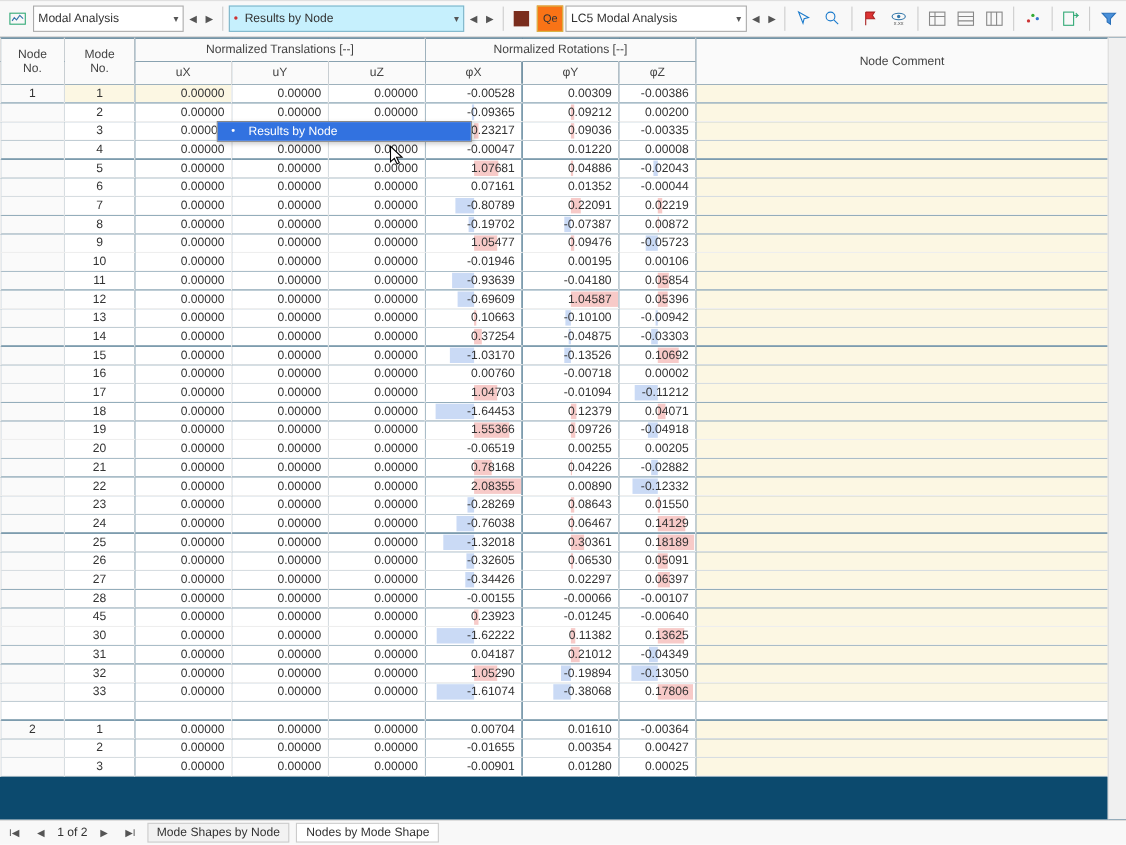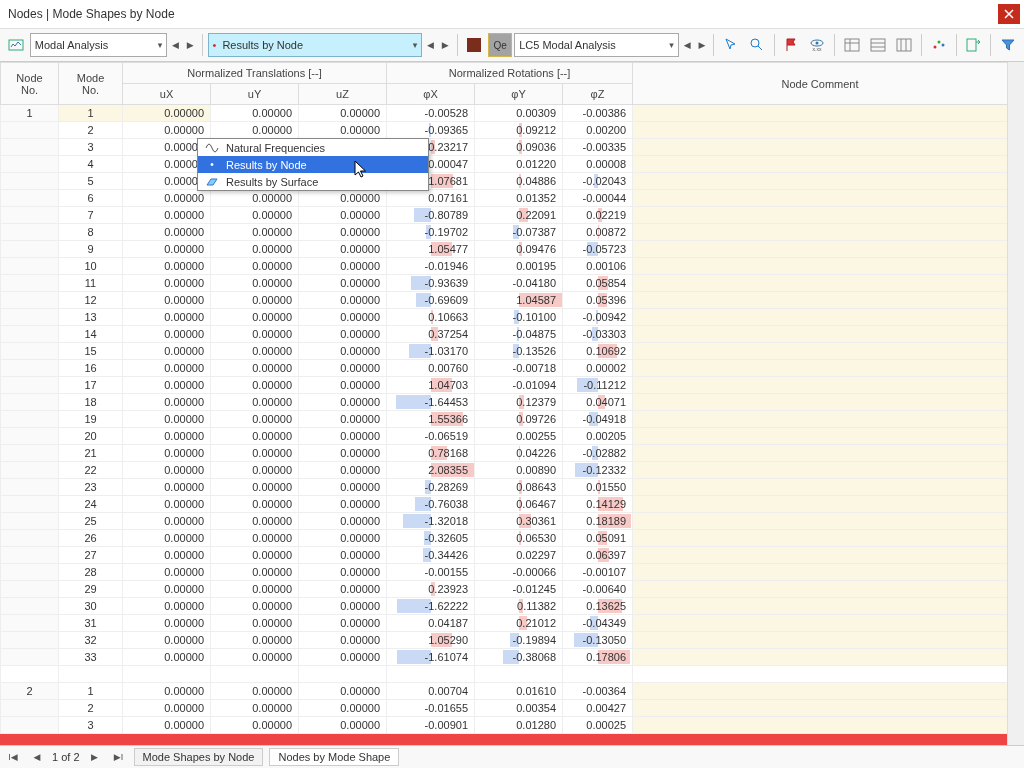--- a/index.html
+++ b/index.html
@@ -10,21 +10,21 @@
 .menubar{height:20px;display:flex;align-items:center;padding:0 4px;gap:0}
 .menubar .mitem{padding:2px 7px;cursor:pointer}
 .toolbar{height:28px;display:flex;align-items:center;padding:2px 4px;gap:2px;border-top:1px solid #e0e0e0;border-bottom:1px solid #ccc;background:#f8f8f8}
 .tb-combo{height:22px;border:1px solid #aaa;background:#fff;display:flex;align-items:center;padding:0 4px;font-size:11px;position:relative}
 .tb-combo.blue{background:#c6f0fd;border-color:#7eb4c8}
 .tb-combo .caret{margin-left:auto;font-size:9px;color:#555}
 .tb-sep{width:1px;height:22px;background:#ccc;margin:0 3px}
 .tb-btn{width:24px;height:22px;display:flex;align-items:center;justify-content:center;border:1px solid transparent;cursor:pointer}
 .nav-arrow{width:14px;height:22px;display:flex;align-items:center;justify-content:center;font-size:9px;color:#555;cursor:pointer}
 .ico{width:16px;height:16px;display:inline-block}
-.table-area{flex:1;overflow:hidden;position:relative;background:#ef4444}
+.table-area{flex:1;overflow:hidden;position:relative;background:#0c4a6e}
 .grid{border-collapse:collapse;width:100%;table-layout:fixed;font-size:11px}
 .grid th{background:#fafafa;border:1px solid #ddd;font-weight:400;padding:2px 4px;height:16px;position:sticky;top:0;color:#444}
 .grid th.group{border-bottom:none}
 .grid td{border:1px solid #eee;padding:0 6px;height:16px;text-align:right;background:#fff;white-space:nowrap;overflow:hidden}
 .grid td.ctr{text-align:center}
 .grid td.sel{background:#fcf7e3}
 .grid td.cmt{background:#fcf7e3;text-align:left}
 .cell-bar{position:relative}
 .cell-bar .bar{position:absolute;top:1px;bottom:1px;opacity:.6}
 .cell-bar .bar.pos{background:#f2a7a4;left:50%}
@@ -40,28 +40,20 @@
 .dropdown .dd-item.sel{background:#3272e0;color:#fff}
 .dropdown .dd-ico{width:16px;height:14px;display:flex;align-items:center;justify-content:center;font-size:10px}
 .cursor-arrow{position:absolute;left:354px;top:98px;z-index:20;pointer-events:none}
 .tiny-ico{width:16px;height:16px}
 svg{display:block}
 </style>
 </head>
 <body>
 
 <div class="window">
-  <div class="titlebar">
-    <span class="title">Nodes | Mode Shapes by Node</span>
-    <div class="close-btn">
-      <svg class="tiny-ico" viewBox="0 0 16 16">
-          <path d="M4 4l8 8M12 4l-8 8" stroke="#fff" stroke-width="1.5"></path>
-        </svg>
-    </div>
-  </div>
 
 
   <div class="toolbar">
     <span class="tb-btn">
         <svg class="ico" viewBox="0 0 16 16">
           <rect x="1" y="3" width="14" height="10" fill="none" stroke="#3a7" stroke-width="1"></rect>
           <path d="M3 10l2-3 2 2 3-4 3 3" stroke="#37a" fill="none"></path>
         </svg>
       </span>
     <div class="tb-combo" style="width:140px">
@@ -77,21 +69,21 @@
       <span>Results by Node</span>
       <span class="caret">▾</span>
     </div>
     <span class="nav-arrow">◀</span>
     <span class="nav-arrow">▶</span>
     <span class="tb-sep"></span>
 
     <span class="tb-btn">
         <span style="width:14px;height:14px;background:#7a2d1d;display:block"></span>
       </span>
-    <span class="tb-btn" style="background:#a3a3a3;border-color:#d6b64a;font-size:10px">Qe</span>
+    <span class="tb-btn" style="background:#f97316;border-color:#d6b64a;font-size:10px">Qe</span>
     <div class="tb-combo" style="width:170px">
       <span>LC5  Modal Analysis</span>
       <span class="caret">▾</span>
     </div>
     <span class="nav-arrow">◀</span>
     <span class="nav-arrow">▶</span>
     <span class="tb-sep"></span>
 
     <span class="tb-btn">
         <svg class="ico" viewBox="0 0 16 16">
@@ -523,21 +515,21 @@
             <td>0.00000</td>
             <td>0.00000</td>
             <td class="cell-bar"><span class="txt">-0.00155</span></td>
             <td class="cell-bar"><span class="txt">-0.00066</span></td>
             <td class="cell-bar"><span class="txt">-0.00107</span></td>
             <td class="cmt"></td>
             <td style="background: rgb(240, 240, 240); padding: 0px;"></td>
           </tr>
           <tr>
             <td class="ctr" style="background: rgb(250, 250, 250);"></td>
-            <td class="ctr">29</td>
+            <td class="ctr">45</td>
             <td>0.00000</td>
             <td>0.00000</td>
             <td>0.00000</td>
             <td class="cell-bar"><span class="bar pos" style="width: 5.69595%;"></span><span class="txt">0.23923</span></td>
             <td class="cell-bar"><span class="txt">-0.01245</span></td>
             <td class="cell-bar"><span class="txt">-0.00640</span></td>
             <td class="cmt"></td>
             <td style="background: rgb(240, 240, 240); padding: 0px;"></td>
           </tr>
           <tr>
@@ -634,41 +626,25 @@
             <td class="cell-bar"><span class="txt">0.01280</span></td>
             <td class="cell-bar"><span class="txt">0.00025</span></td>
             <td class="cmt"></td>
             <td style="background: rgb(240, 240, 240); padding: 0px;"></td>
           </tr>
         </tbody>
     </table>
     <div class="scrollbar-v"></div>
 
     <div class="dropdown" id="dropdown">
-        <div class="dd-item">
-          <span class="dd-ico">
-            <svg width="14" height="10" viewBox="0 0 14 10">
-              <path d="M1 5q3-8 6 0t6 0" fill="none" stroke="#555"></path>
-            </svg>
-          </span>
-          <span>Natural Frequencies</span>
-        </div>
         <div class="dd-item sel">
           <span class="dd-ico">
             <span style="color:#fff">•</span>
           </span>
           <span>Results by Node</span>
-        </div>
-        <div class="dd-item">
-          <span class="dd-ico">
-            <svg width="14" height="10" viewBox="0 0 14 10">
-              <path d="M2 8L6 2 12 2 8 8z" fill="#8cf" stroke="#37c"></path>
-            </svg>
-          </span>
-          <span>Results by Surface</span>
         </div>
       </div>
     <svg class="cursor-arrow" width="18" height="20" viewBox="0 0 18 20">
       <path d="M1 1l0 14 3.5-3 2.5 5 2-1-2.5-5 5 0z" fill="#fff" stroke="#000" stroke-width="1"></path>
     </svg>
   </div>
 
   <div class="statusbar">
     <span class="navb">I◀</span>
     <span class="navb">◀</span>

